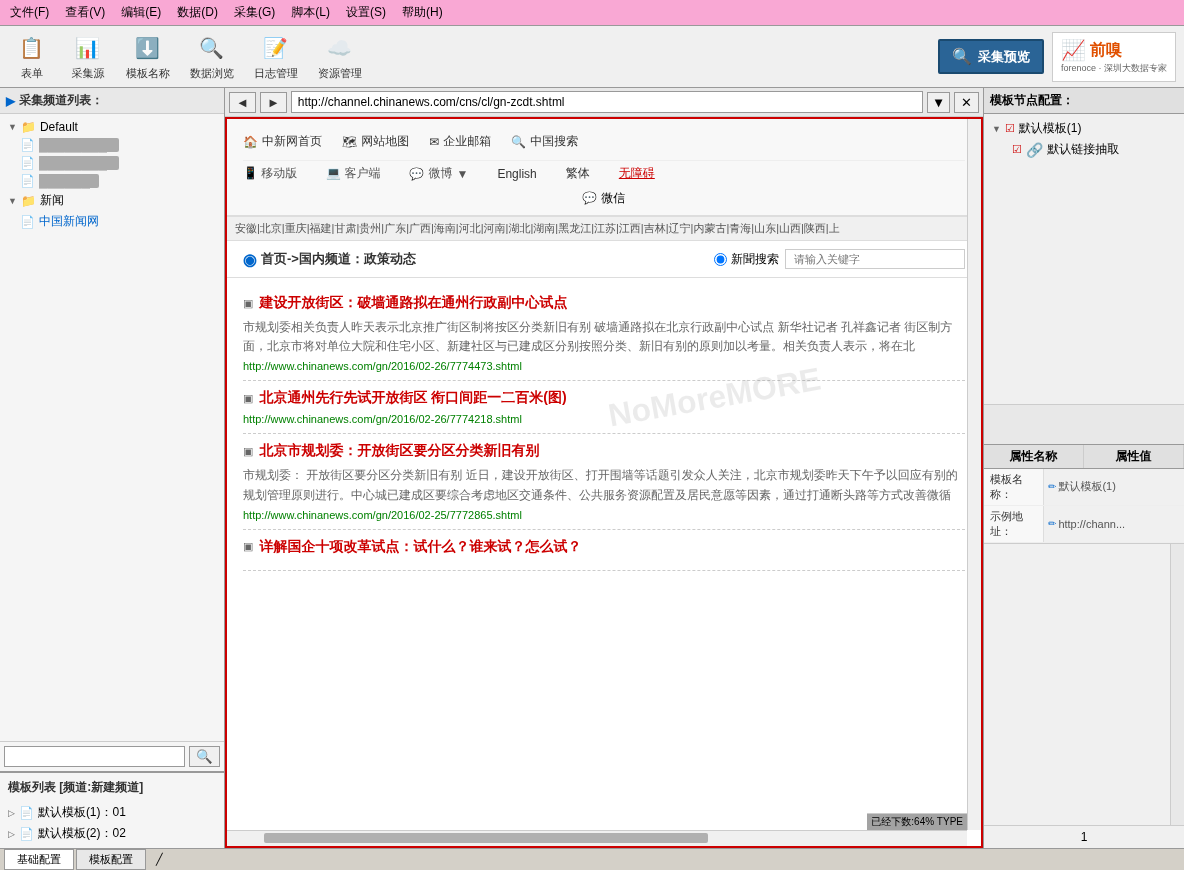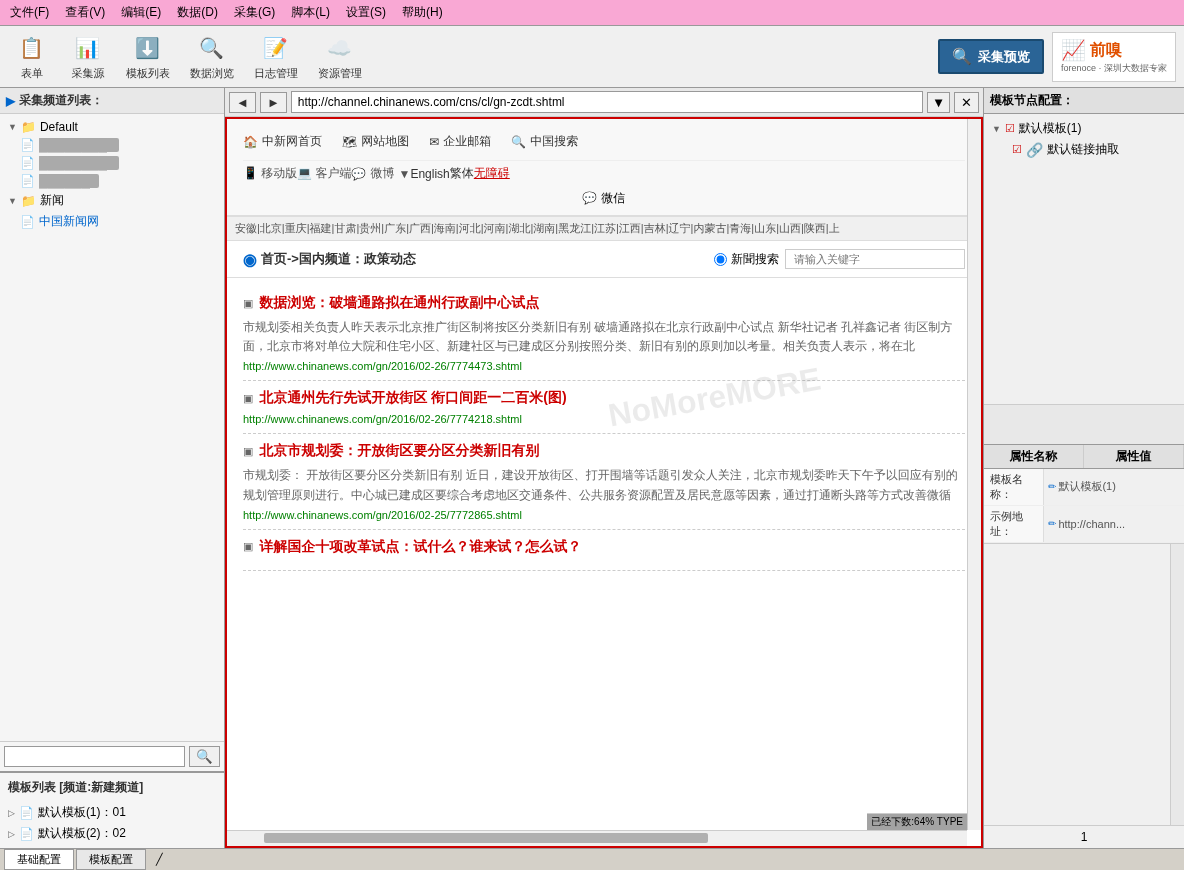--- a/index.html
+++ b/index.html
@@ -44,21 +44,21 @@
     .close-btn { background: #f0f0f0; border: 1px solid #999; padding: 2px 6px; cursor: pointer; font-size: 13px; }
     .browser-content { flex: 1; background: #f5f5f5; overflow: hidden; position: relative; border: 2px solid #cc0000; }
     .browser-inner { background: white; height: 100%; overflow: hidden; position: relative; }
     .scrollbar-v { position: absolute; right: 0; top: 0; bottom: 16px; width: 14px; background: #f0f0f0; border-left: 1px solid #ccc; }
     .scrollbar-h { position: absolute; left: 0; right: 14px; bottom: 0; height: 16px; background: #f0f0f0; border-top: 1px solid #ccc; }
     
     
     .site-header { background: #f8f8f8; padding: 8px 16px; border-bottom: 1px solid #ddd; }
     .site-nav { display: flex; gap: 20px; align-items: center; flex-wrap: wrap; padding: 6px 0; }
     .site-nav-item { font-size: 12px; color: #333; display: flex; align-items: center; gap: 4px; cursor: pointer; }
-    .site-sub-nav { display: flex; gap: 0; align-items: center; padding: 4px 0; border-top: 1px solid #eee; margin-top: 4px; font-size: 12px; color: #555; }
+    .site-sub-nav { display: flex; gap: 29px; align-items: center; padding: 4px 0; border-top: 1px solid #eee; margin-top: 4px; font-size: 12px; color: #555; }
     .sub-nav-item { cursor: pointer; }
     .weibo-area { display: flex; align-items: center; gap: 4px; }
     .weixin-area { margin-top: 4px; text-align: center; font-size: 12px; }
     
     
     .province-bar { background: #f0f0f0; border-top: 1px solid #ddd; border-bottom: 1px solid #ddd; padding: 4px 8px; font-size: 11px; color: #555; overflow: hidden; white-space: nowrap; text-overflow: ellipsis; }
     
     
     .channel-header { padding: 8px 16px; border-bottom: 1px solid #ddd; display: flex; align-items: center; justify-content: space-between; }
     .channel-breadcrumb { display: flex; align-items: center; gap: 4px; font-size: 13px; font-weight: bold; color: #333; }
@@ -122,21 +122,21 @@
   <div class="toolbar-btn">
     <div class="toolbar-icon">📋</div>
     <span class="toolbar-label">表单</span>
   </div>
   <div class="toolbar-btn">
     <div class="toolbar-icon">📊</div>
     <span class="toolbar-label">采集源</span>
   </div>
   <div class="toolbar-btn">
     <div class="toolbar-icon">⬇️</div>
-    <span class="toolbar-label">模板列表</span>
+    <span class="toolbar-label">模板名称</span>
   </div>
   <div class="toolbar-btn">
     <div class="toolbar-icon">🔍</div>
     <span class="toolbar-label">数据浏览</span>
   </div>
   <div class="toolbar-btn">
     <div class="toolbar-icon">📝</div>
     <span class="toolbar-label">日志管理</span>
   </div>
   <div class="toolbar-btn">
@@ -288,21 +288,21 @@
         </div>
 
         <div class="watermark">NoMoreMORE</div>
 
         <div class="news-list">
 
           <div class="news-item">
             <div class="news-title">
               <span class="news-title-icon">▣</span>
               <a href="#">
-                <span>数据浏览：</span><span style="color:#cc0000;">破墙通路拟在通州行政副中心试点</span>
+                <span>建设开放街区：</span><span style="color:#cc0000;">破墙通路拟在通州行政副中心试点</span>
               </a>
             </div>
             <div class="news-summary">市规划委相关负责人昨天表示北京推广街区制将按区分类新旧有别     破墙通路拟在北京行政副中心试点     新华社记者  孔祥鑫记者  街区制方面，北京市将对单位大院和住宅小区、新建社区与已建成区分别按照分类、新旧有别的原则加以考量。相关负责人表示，将在北</div>
             <div class="news-url greenlink">http://www.chinanews.com/gn/2016/02-26/7774473.shtml</div>
           </div>
 
           <div class="news-item">
             <div class="news-title">
               <span class="news-title-icon">▣</span>
               <a href="#">

